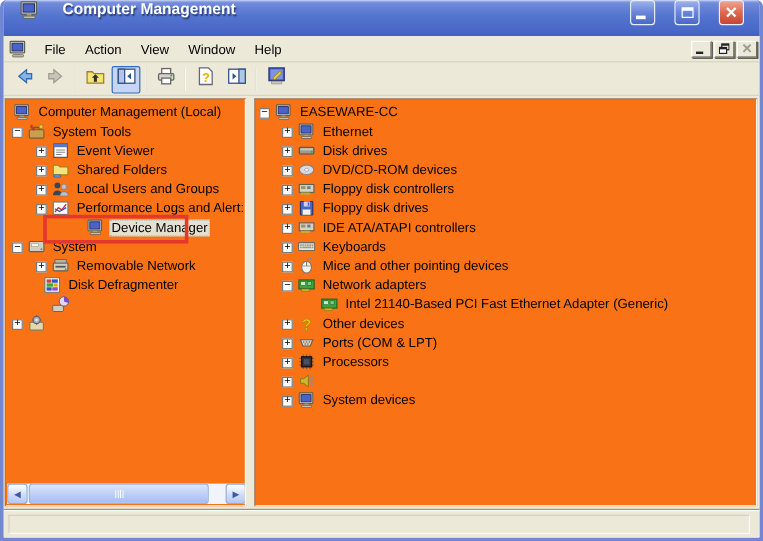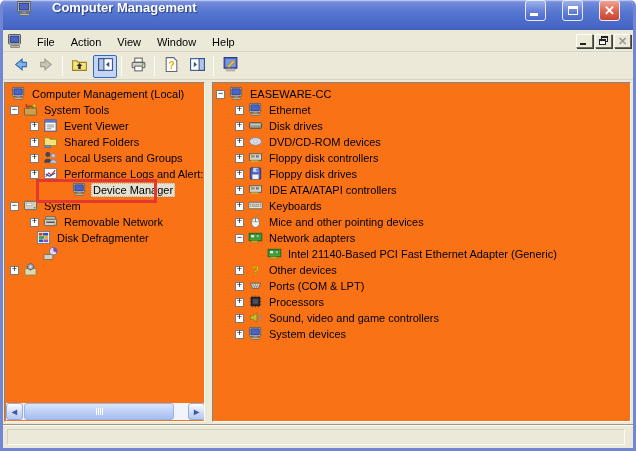--- a/index.html
+++ b/index.html
@@ -470,21 +470,20 @@
                 <rect x="5.5" y="5.5" width="5" height="5" fill="#4a5060"></rect>
               </svg></span>
             <span class="tlabel">Processors</span>
           </div>
           <div class="trow" style="padding-left: 22px;">
             <span class="ebox">+</span>
             <span class="ticon"><svg viewBox="0 0 16 16">
                 <path d="M2.5 6 h3 L9.5 2.8 v10.4 L5.5 10 h-3 Z" fill="#c8b832" stroke="#7a700e" stroke-width="0.7"></path>
                 <path d="M11 5.5 a3.5 3.5 0 0 1 0 5 M12.5 4 a5.5 5.5 0 0 1 0 8" stroke="#8a8a96" fill="none"></path>
               </svg></span>
-            <span class="tlabel">Sound, video and game controllers</span>
           </div>
           <div class="trow" style="padding-left: 22px;">
             <span class="ebox">+</span>
             <span class="ticon"><svg viewBox="0 0 16 16">
                 <rect x="1.5" y="1.5" width="12" height="9.5" rx="0.5" fill="#e6e3d6" stroke="#5f5f54"></rect>
                 <rect x="3" y="3" width="9" height="6.5" fill="#4a63c8" stroke="#222e66" stroke-width="0.8"></rect>
                 <rect x="6" y="11" width="3.5" height="1.6" fill="#a3a091"></rect>
                 <rect x="3.5" y="12.6" width="9" height="1.8" rx="0.5" fill="#cdcaba" stroke="#5f5f54" stroke-width="0.7"></rect>
               </svg></span>
             <span class="tlabel">System devices</span>

